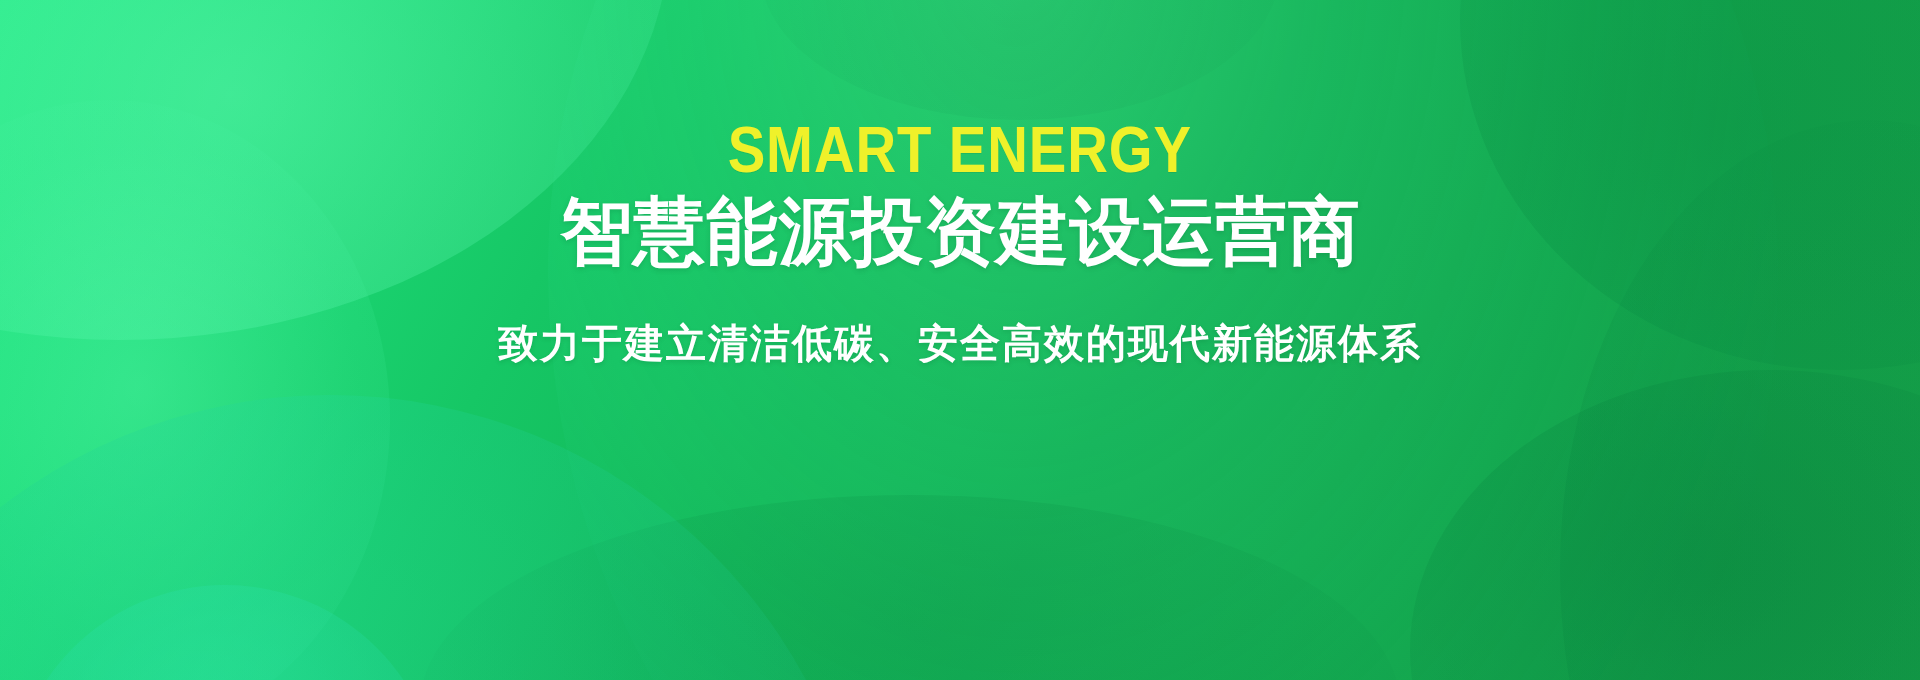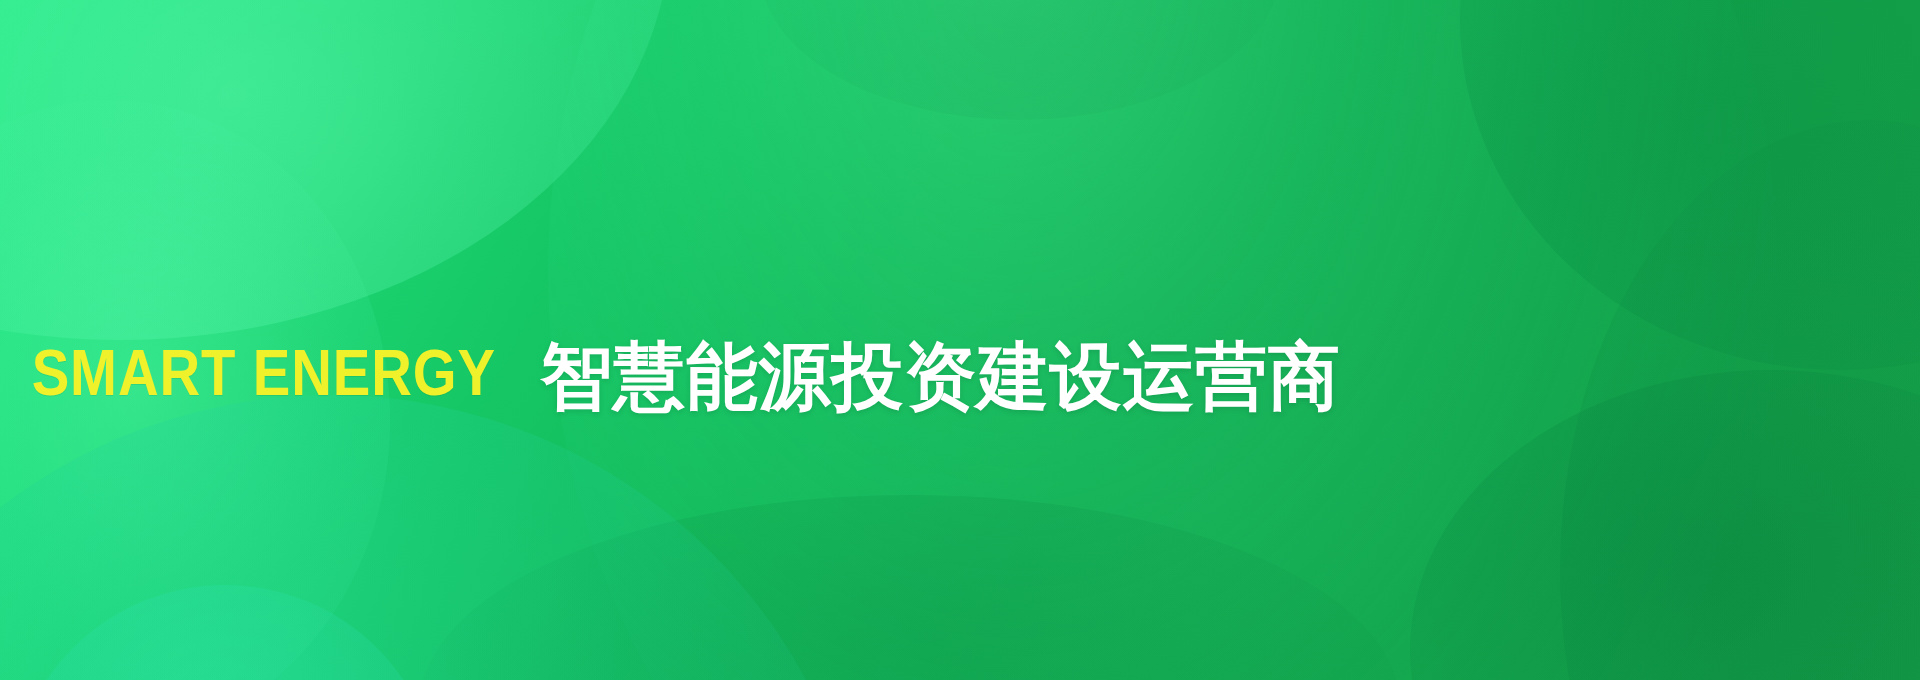--- a/index.html
+++ b/index.html
@@ -162,24 +162,24 @@
     background: radial-gradient(ellipse at 50% 70%,
                  rgba(6, 128, 60, 0.20) 0%,
                  rgba(10, 145, 70, 0) 100%);
   }
 
   
   .content {
     position: absolute;
     inset: 0;
     display: flex;
-    flex-direction: row;
+    flex-direction: column;
     align-items: center;
     justify-content: flex-start;
-    padding-top: 65px;
+    padding-top: 118px;
     box-sizing: border-box;
     text-align: center;
   }
 
   .title-en {
     font-family: "Liberation Sans Narrow", "Liberation Sans", sans-serif;
     font-weight: 700;
     font-size: 64px;
     line-height: 1.0;
     letter-spacing: 1px;
@@ -252,16 +252,17 @@
     <div class="blob blob-bl"></div>
     <div class="blob blob-bl-small"></div>
   </div>
 
   <div class="content">
 
     <div class="title-en">SMART ENERGY</div>
 
     <h1 class="title-cn">智慧能源投资建设运营商</h1>
 
+    <div class="subtitle-cn">致力于建立清洁低碳、安全高效的现代新能源体系</div>
 
 
   </div>
 </div>
 
 </body></html>

